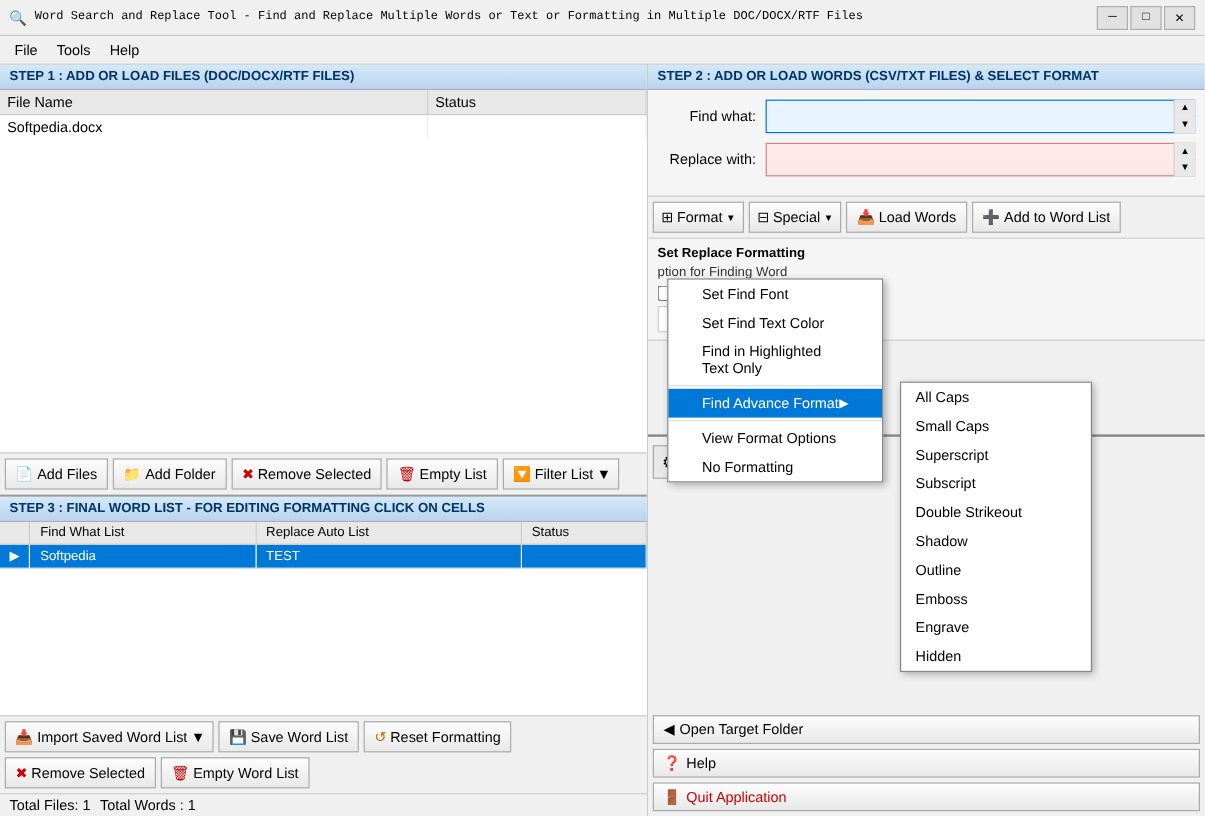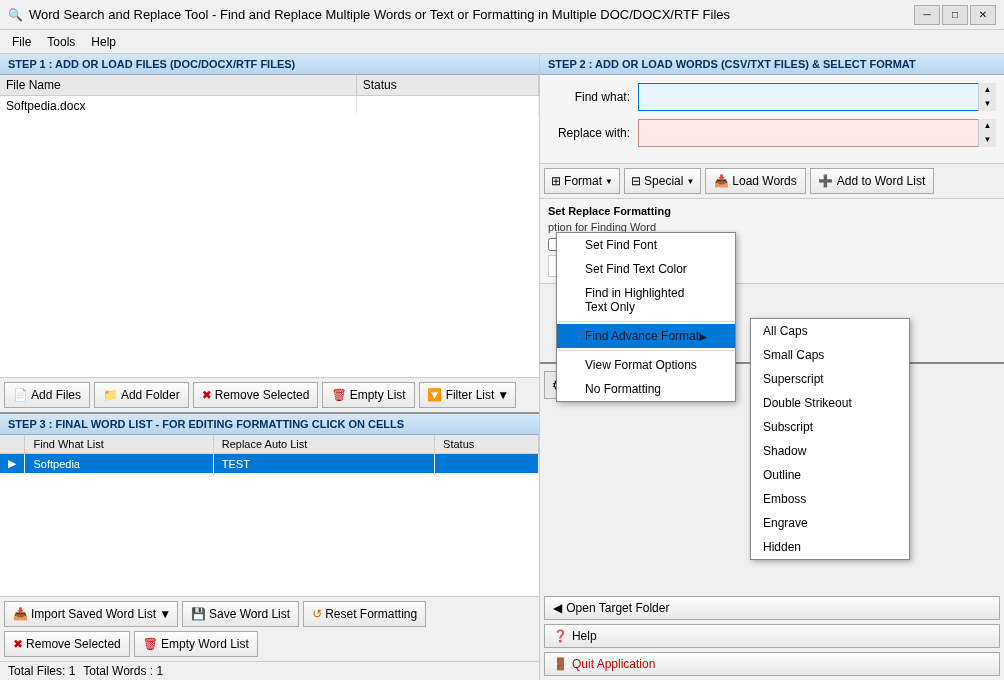--- a/index.html
+++ b/index.html
@@ -9,21 +9,21 @@
     .title-bar {
       background: #f0f0f0;
       height: 30px;
       display: flex;
       align-items: center;
       padding: 0 8px;
       border-bottom: 1px solid #ccc;
       user-select: none;
     }
     .title-bar-icon { margin-right: 6px; }
-    .title-bar-text { flex: 1; font-size: 13px; color: #000; }
+    .title-bar-text { flex: 1; font-size: 10px; color: #000; font-family: Liberation Mono, monospace; }
     .title-bar-controls { display: flex; gap: 2px; }
     .title-btn {
       width: 26px; height: 20px;
       background: #e1e1e1;
       border: 1px solid #adadad;
       cursor: pointer;
       display: flex; align-items: center; justify-content: center;
       font-size: 10px;
     }
     .title-btn.close { background: #e1e1e1; }
@@ -311,21 +311,21 @@
     .context-menu-item {
       padding: 5px 28px;
       cursor: pointer;
       font-size: 12px;
       display: flex;
       align-items: center;
       justify-content: space-between;
     }
     .context-menu-item:hover, .context-menu-item.highlighted {
       background: #0078d7;
-      color: #0f172a;
+      color: #ffffff;
     }
     .context-menu-sep {
       height: 1px;
       background: #ddd;
       margin: 2px 0;
     }
     .submenu-arrow { font-size: 10px; }
     
     
     .submenu {
@@ -611,21 +611,21 @@
     </div>
     <div class="context-menu-item">
       <span>No Formatting</span>
     </div>
   </div>
 
   <div class="submenu" style="position:absolute; left:194px; top:86px;">
     <div class="submenu-item">All Caps</div>
     <div class="submenu-item">Small Caps</div>
     <div class="submenu-item">Superscript</div>
+    <div class="submenu-item">Subscript</div>
     <div class="submenu-item">Double Strikeout</div>
-    <div class="submenu-item">Subscript</div>
     <div class="submenu-item">Shadow</div>
     <div class="submenu-item">Outline</div>
     <div class="submenu-item">Emboss</div>
     <div class="submenu-item">Engrave</div>
     <div class="submenu-item">Hidden</div>
   </div>
 </div>
 
 </body></html>

